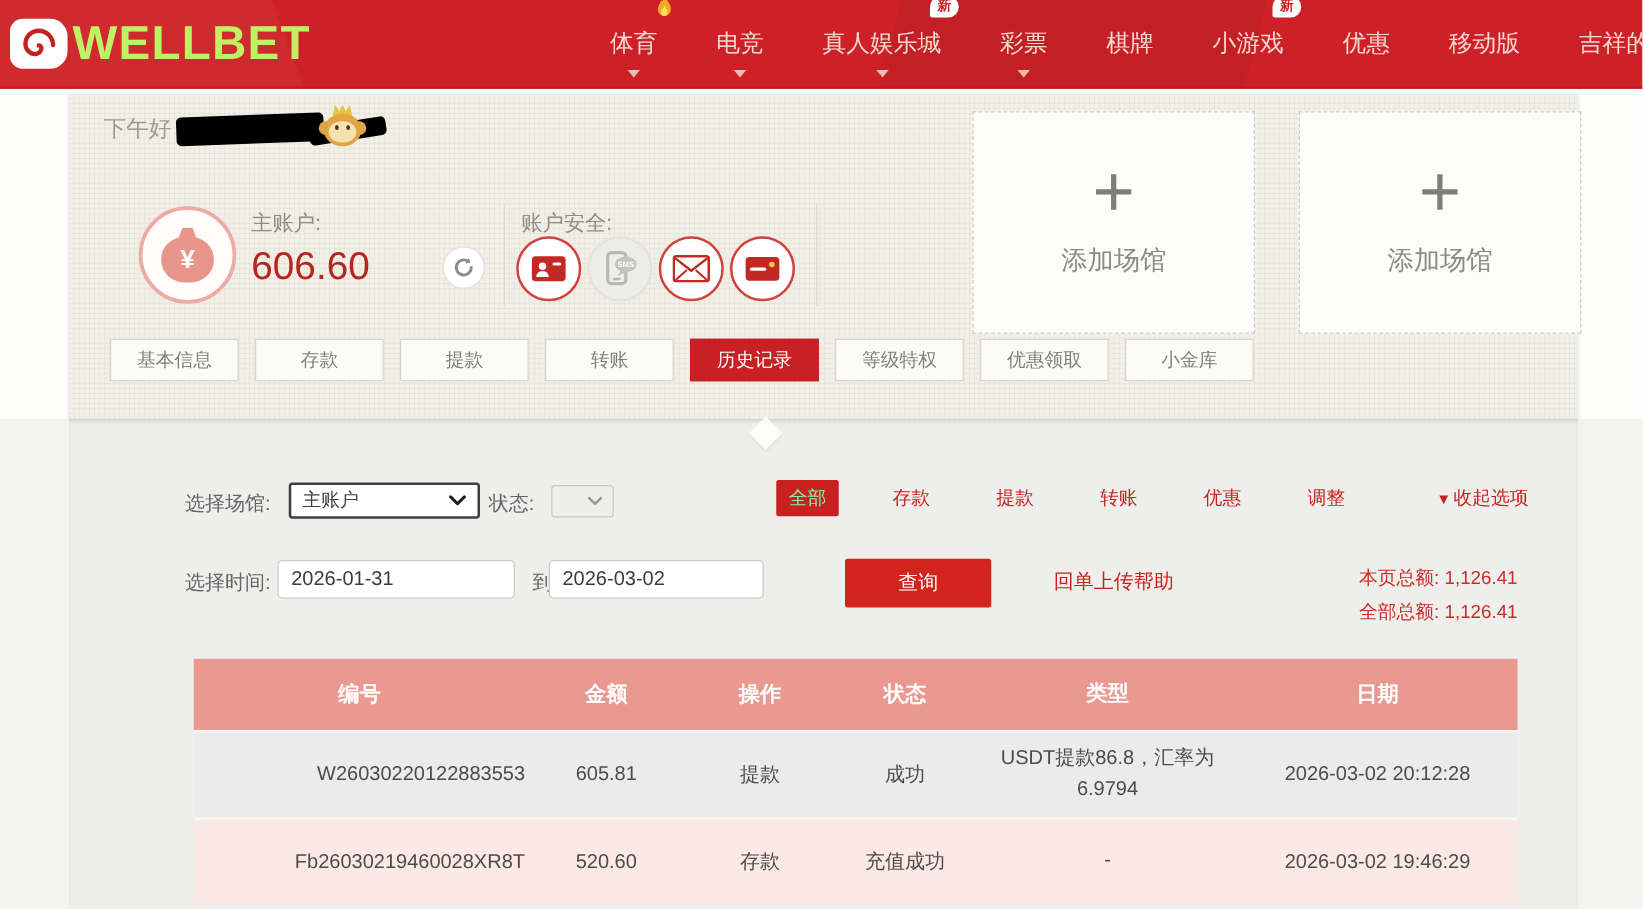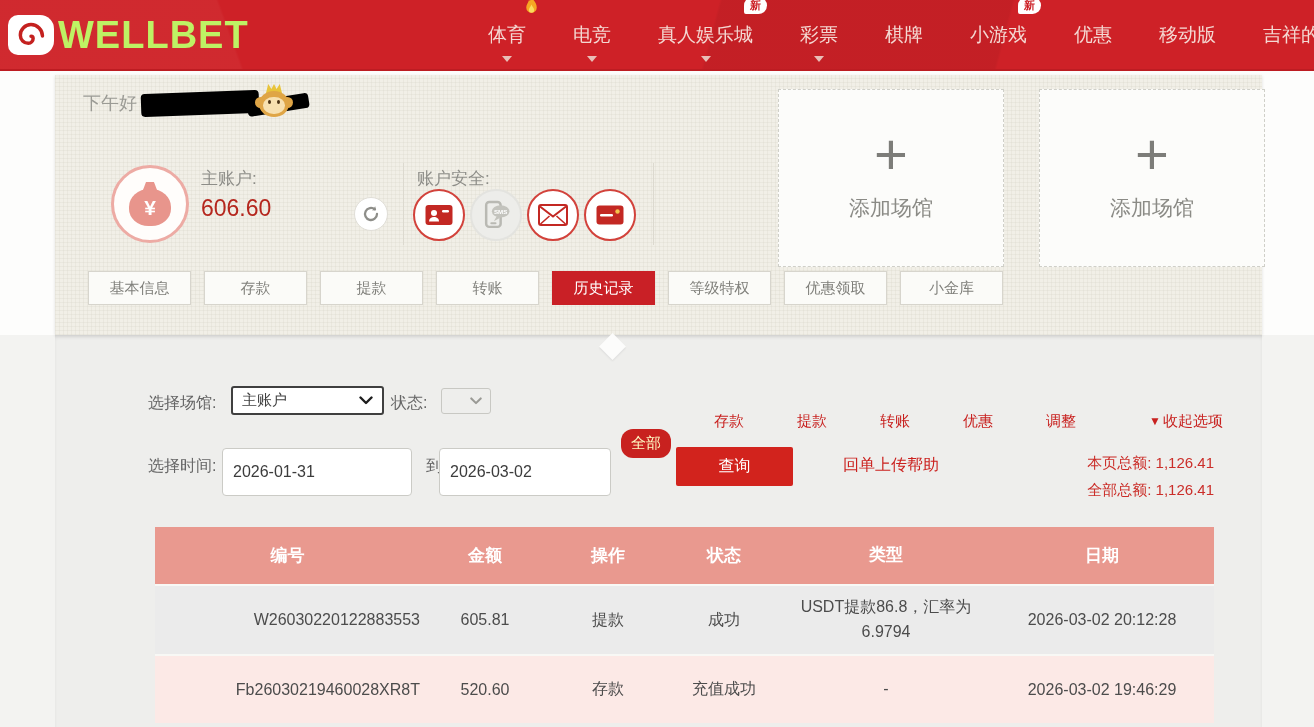--- a/index.html
+++ b/index.html
@@ -42,21 +42,21 @@
     clip-path:polygon(0 100%,100% 100%,86% 0,66% 55%,50% 0,34% 55%,14% 0);}
 
   .money-circle{position:absolute;left:56px;top:90px;width:78px;height:78px;border-radius:50%;
     border:3px solid #edaba4;background:#fffdfb;display:flex;align-items:center;justify-content:center;}
   .bag{width:42px;height:37px;background:#e8958c;border-radius:48% 48% 46% 46%;position:relative;
     display:flex;align-items:center;justify-content:center;margin-top:7px;}
   .bag:before{content:"";position:absolute;top:-7px;left:50%;transform:translateX(-50%);width:22px;height:8px;
     background:#e8958c;clip-path:polygon(18% 100%,82% 100%,68% 0,32% 0);}
   .bag-yen{color:#fff;font-size:21px;font-weight:bold;}
   .acct-label{position:absolute;left:146px;top:92px;font-size:17px;color:#8d8d88;}
-  .balance{position:absolute;left:146px;top:120px;font-size:23px;color:#b5271e;}
+  .balance{position:absolute;left:146px;top:120px;font-size:31px;color:#b5271e;}
   .refresh{position:absolute;left:299px;top:122px;width:34px;height:34px;border-radius:50%;background:#fff;
     border:1px solid #e0ded7;display:flex;align-items:center;justify-content:center;cursor:pointer;}
   .vdiv{position:absolute;top:88px;width:1px;height:82px;background:#dcd9cf;}
   .sec-label{position:absolute;left:362px;top:92px;font-size:17px;color:#8d8d88;}
   .sec-icons{position:absolute;left:358px;top:114px;display:flex;gap:5px;}
   .sec-circle{width:52px;height:52px;border-radius:50%;display:flex;align-items:center;justify-content:center;cursor:pointer;}
   .sec-red{background:#fff;border:2px solid #d2423b;}
   .sec-gray{background:#ededea;border:2px solid #e3e3df;}
 
   .venue{position:absolute;top:14px;width:226px;height:178px;background:#fcfcfa;border:1px dashed #cfcfc8;
@@ -77,24 +77,24 @@
     box-shadow:1px 1px 2px rgba(0,0,0,0.07);}
   .flabel{position:absolute;font-size:16px;color:#666;}
   .lbl-venue{left:93px;top:58px;} .lbl-status{left:336px;top:58px;}
   .lbl-time{left:93px;top:121px;} .lbl-to{left:371px;top:121px;}
   .select-venue{position:absolute;left:176px;top:51px;width:153px;height:29px;background:#fff;border:2px solid #3f3f3f;
     border-radius:3px;display:flex;align-items:center;justify-content:space-between;padding:0 9px;font-size:15px;color:#404040;cursor:pointer;}
   .select-status{position:absolute;left:386px;top:53px;width:50px;height:26px;border:1px solid #c8c8c3;border-radius:3px;
     display:flex;align-items:center;justify-content:flex-end;padding:0 8px;cursor:default;background:transparent;}
   .types{position:absolute;left:566px;top:49px;display:flex;align-items:center;gap:33px;}
   .type-btn{font-size:15px;color:#c8211f;padding:5px 10px;cursor:pointer;white-space:nowrap;}
-  .type-btn.active{background:#c8211f;color:#fef9c3;border-radius:12px;margin-top:45px;}
+  .type-btn.active{background:#c8211f;color:#86efac;border-radius:2px;}
   .collapse{margin-left:30px;font-size:15px;color:#c8211f;cursor:pointer;white-space:nowrap;display:flex;align-items:center;gap:2px;}
   .collapse .tri{font-size:12px;}
-  .date-input{position:absolute;top:113px;height:48px;background:#fff;border:1px solid #cbcbc6;border-radius:4px;
+  .date-input{position:absolute;top:113px;height:31px;background:#fff;border:1px solid #cbcbc6;border-radius:4px;
     font-size:16px;color:#3c3c3c;padding:12px 10px;font-family:inherit;}
   .input-from{left:167px;width:190px;} .input-to{left:384px;width:172px;}
   .query-btn{position:absolute;left:621px;top:112px;width:117px;height:39px;background:#d2231d;color:#fff;font-size:16px;
     border:none;border-radius:2px;display:flex;align-items:center;justify-content:center;cursor:pointer;font-family:Liberation Serif, serif;}
   .receipt-link{position:absolute;left:788px;top:120px;font-size:16px;color:#cb211e;cursor:pointer;}
   .totals{position:absolute;right:48px;top:114px;text-align:center;font-size:15px;color:#cb2e29;line-height:27px;}
 
   .table{position:absolute;left:100px;top:192px;width:1059px;}
   .thead{height:57px;background:#e9998f;display:flex;align-items:center;color:#fff;font-weight:bold;font-size:17px;}
   .trow{display:flex;align-items:center;font-size:16px;color:#4c4c4c;border-top:2px solid #f8f8f5;}

